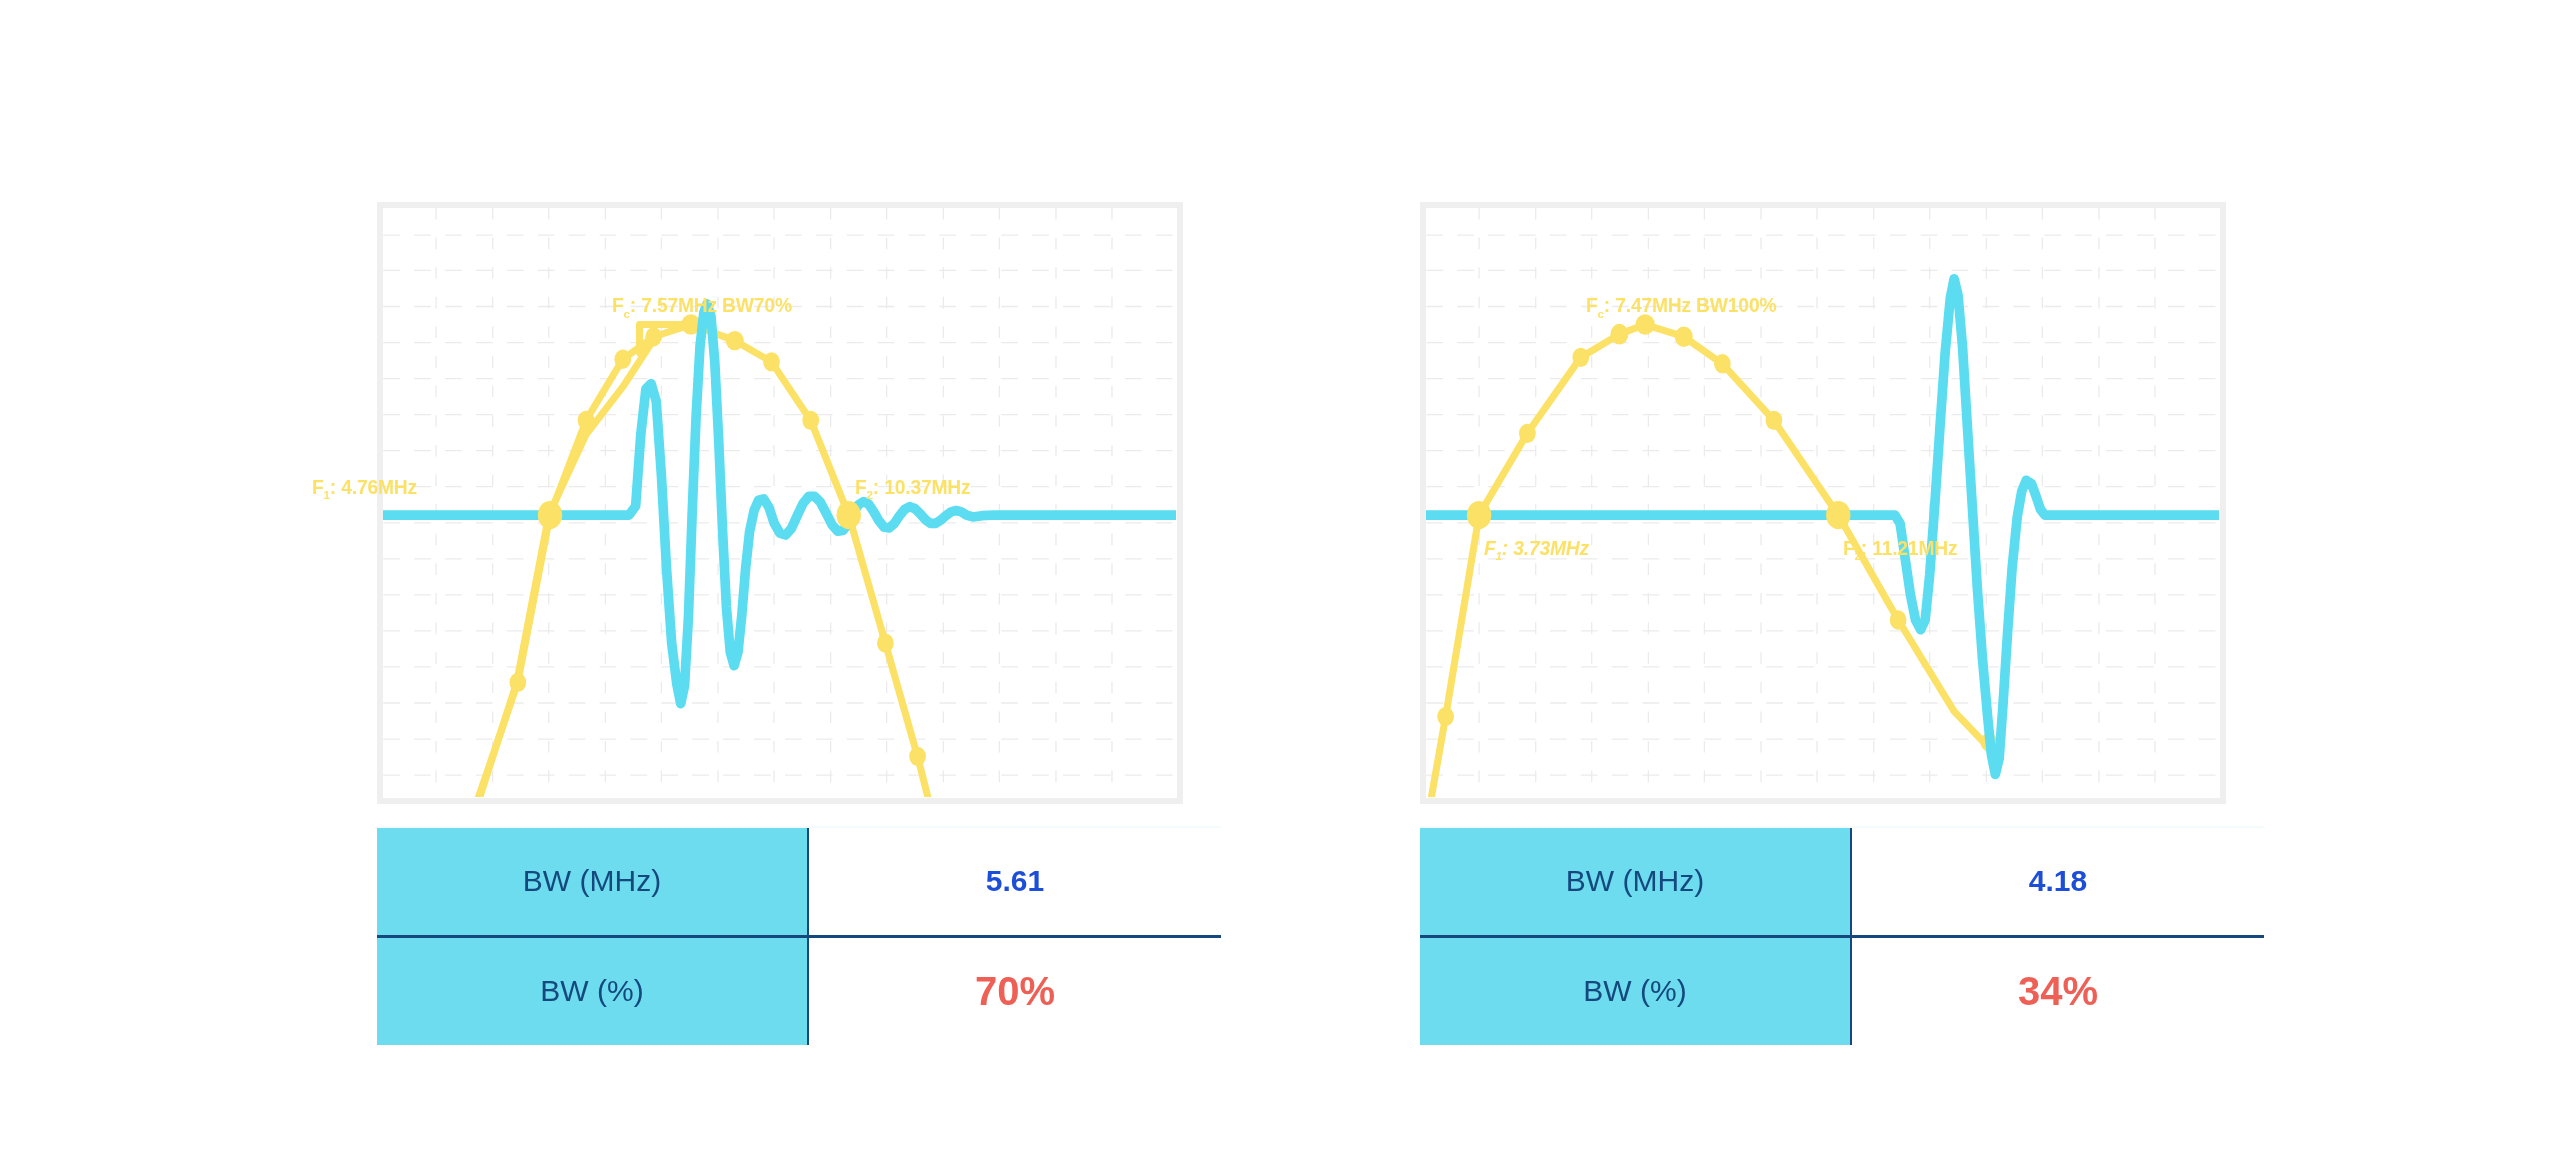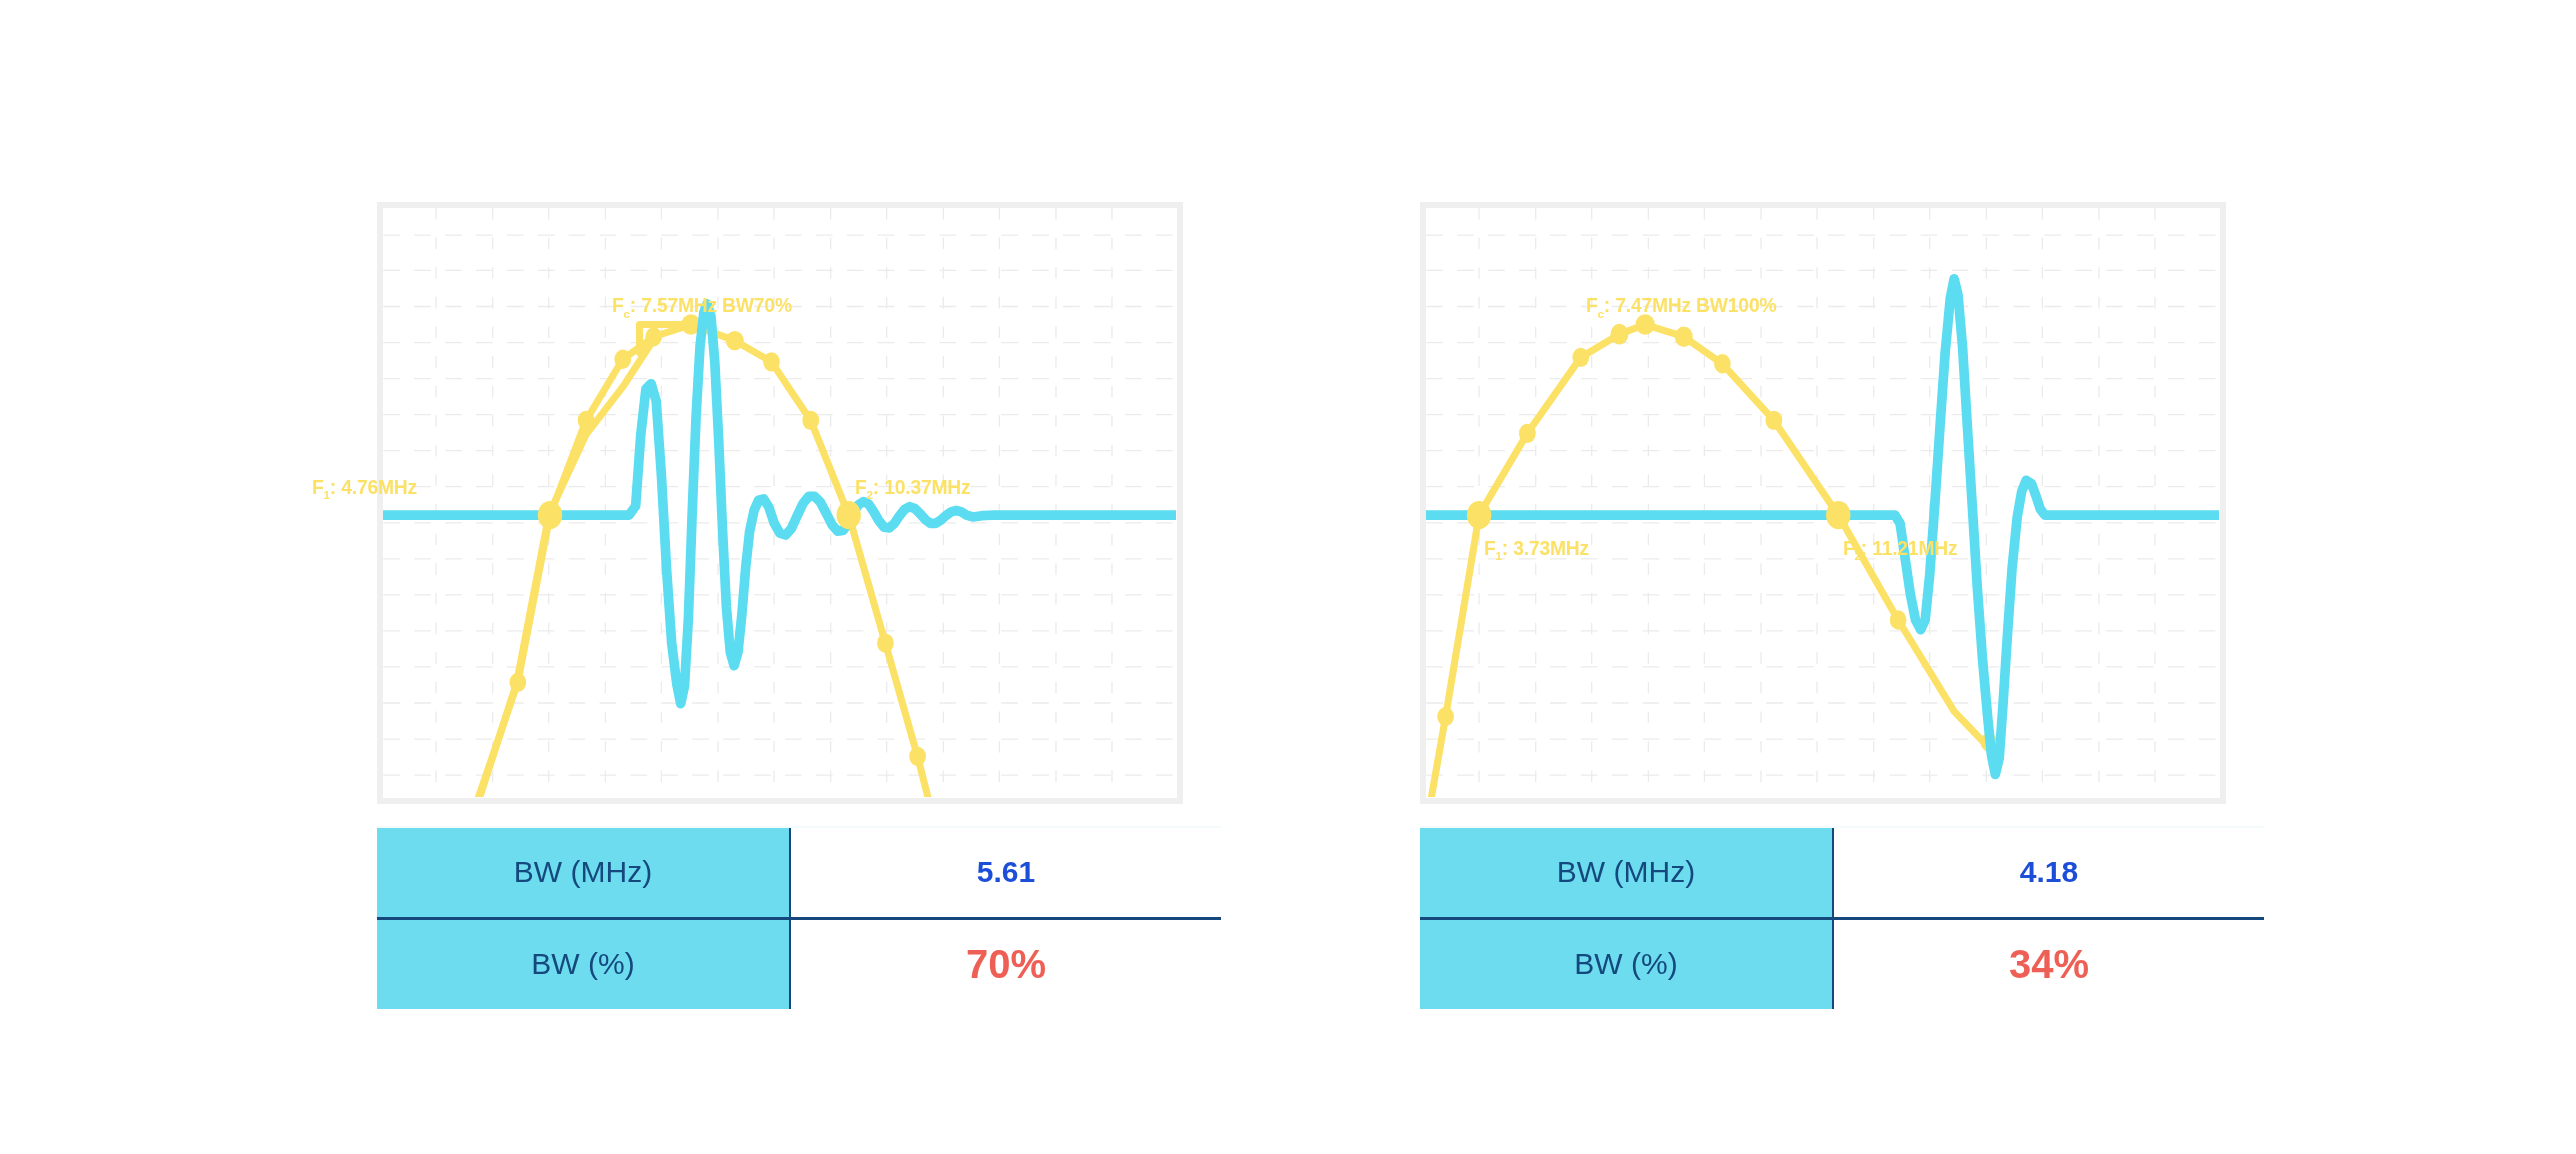--- a/index.html
+++ b/index.html
@@ -42,21 +42,21 @@
   .bw-table{position:absolute;}
   #table-left  {left:357px;  top:826px;width:844px;}
   #table-right {left:1401px; top:826px;width:844px;}
 
   .bw-table table{border-collapse:collapse;width:100%;table-layout:fixed;}
   .bw-table td{
     height:89px;
     text-align:center;
     vertical-align:middle;
     font-family:"Liberation Sans",sans-serif;
-    padding:0;
+    padding:9px;
   }
   .bw-label-cell{
     width:412px;
     background:#6DDCEF;
     color:#15497E;
     font-size:30px;
     font-weight:normal;
     border-right:2.6px solid #15497E;
   }
   .bw-value-cell{
@@ -275,21 +275,21 @@
           <g fill="#FCE167">
             <ellipse cx="82" cy="477" rx="19" ry="22"></ellipse>
             <ellipse cx="640" cy="477" rx="19" ry="22"></ellipse>
           </g>
         </svg>
 
         <div class="curve-label" style="left:160px;top:87px;">
           <span>F</span><span class="sub-c">c</span><span>: 7.47MHz BW100%</span>
         </div>
 
-        <div class="curve-label" style="left:58px;top:330px;">
+        <div class="curve-label" style="left:58px;top:330px;font-style:italic;">
           <span>F</span><sub>1</sub><span>: 3.73MHz</span>
         </div>
 
         <div class="curve-label" style="left:417px;top:330px;">
           <span>F</span><sub>2</sub><span>: 11.21MHz</span>
         </div>
 
       </div>
     </div>
 

